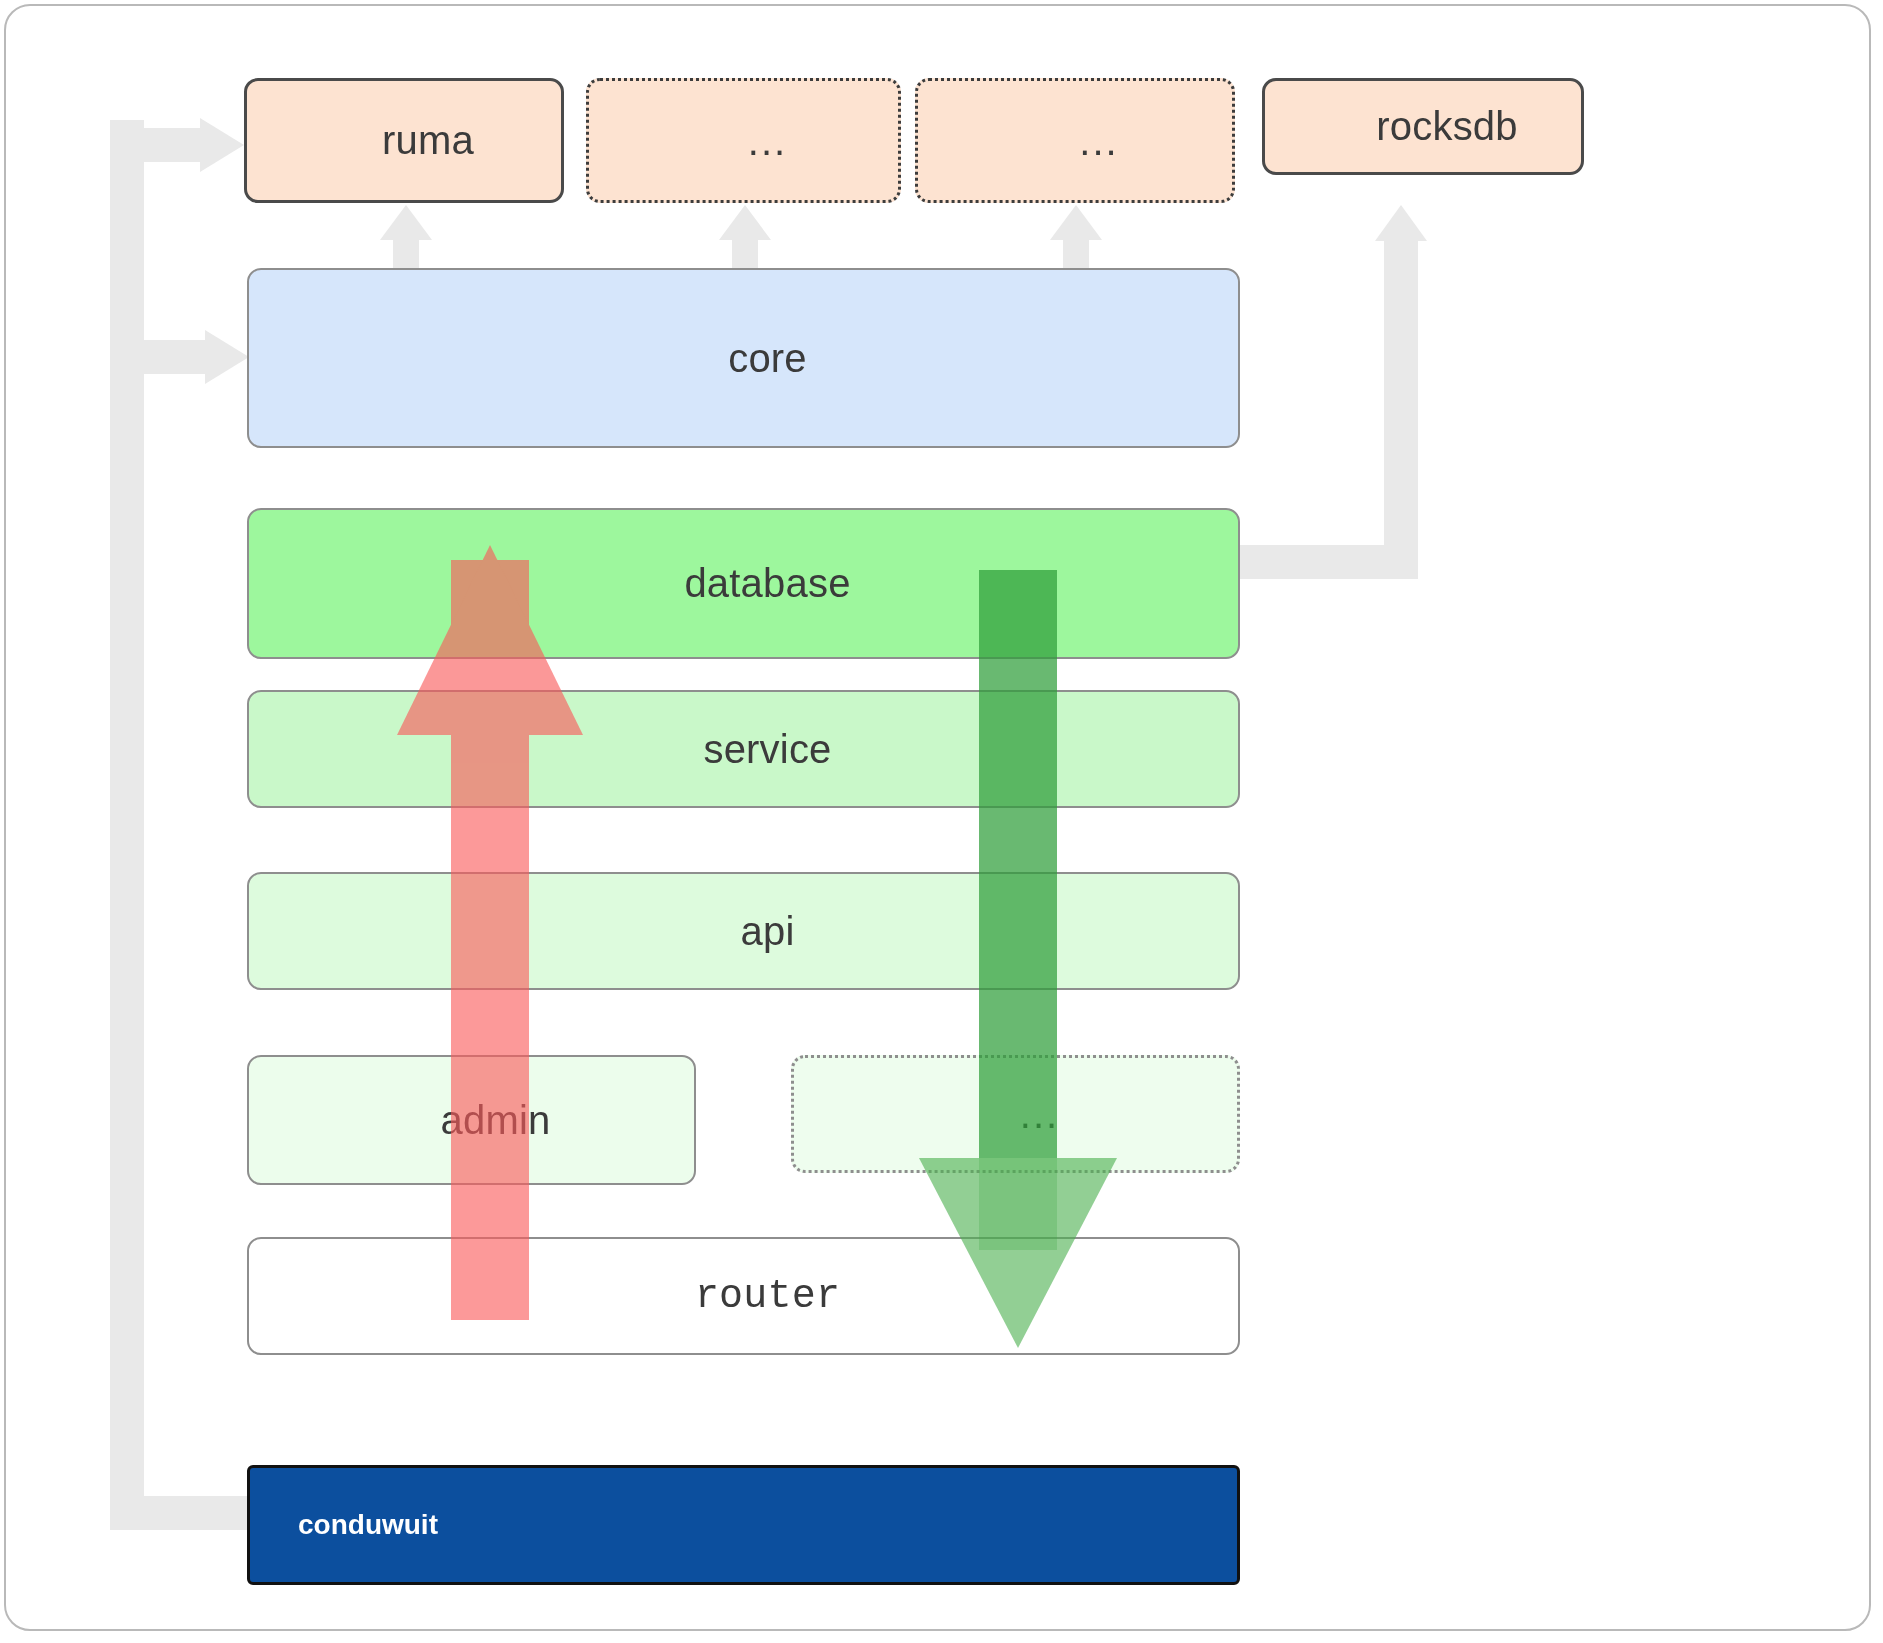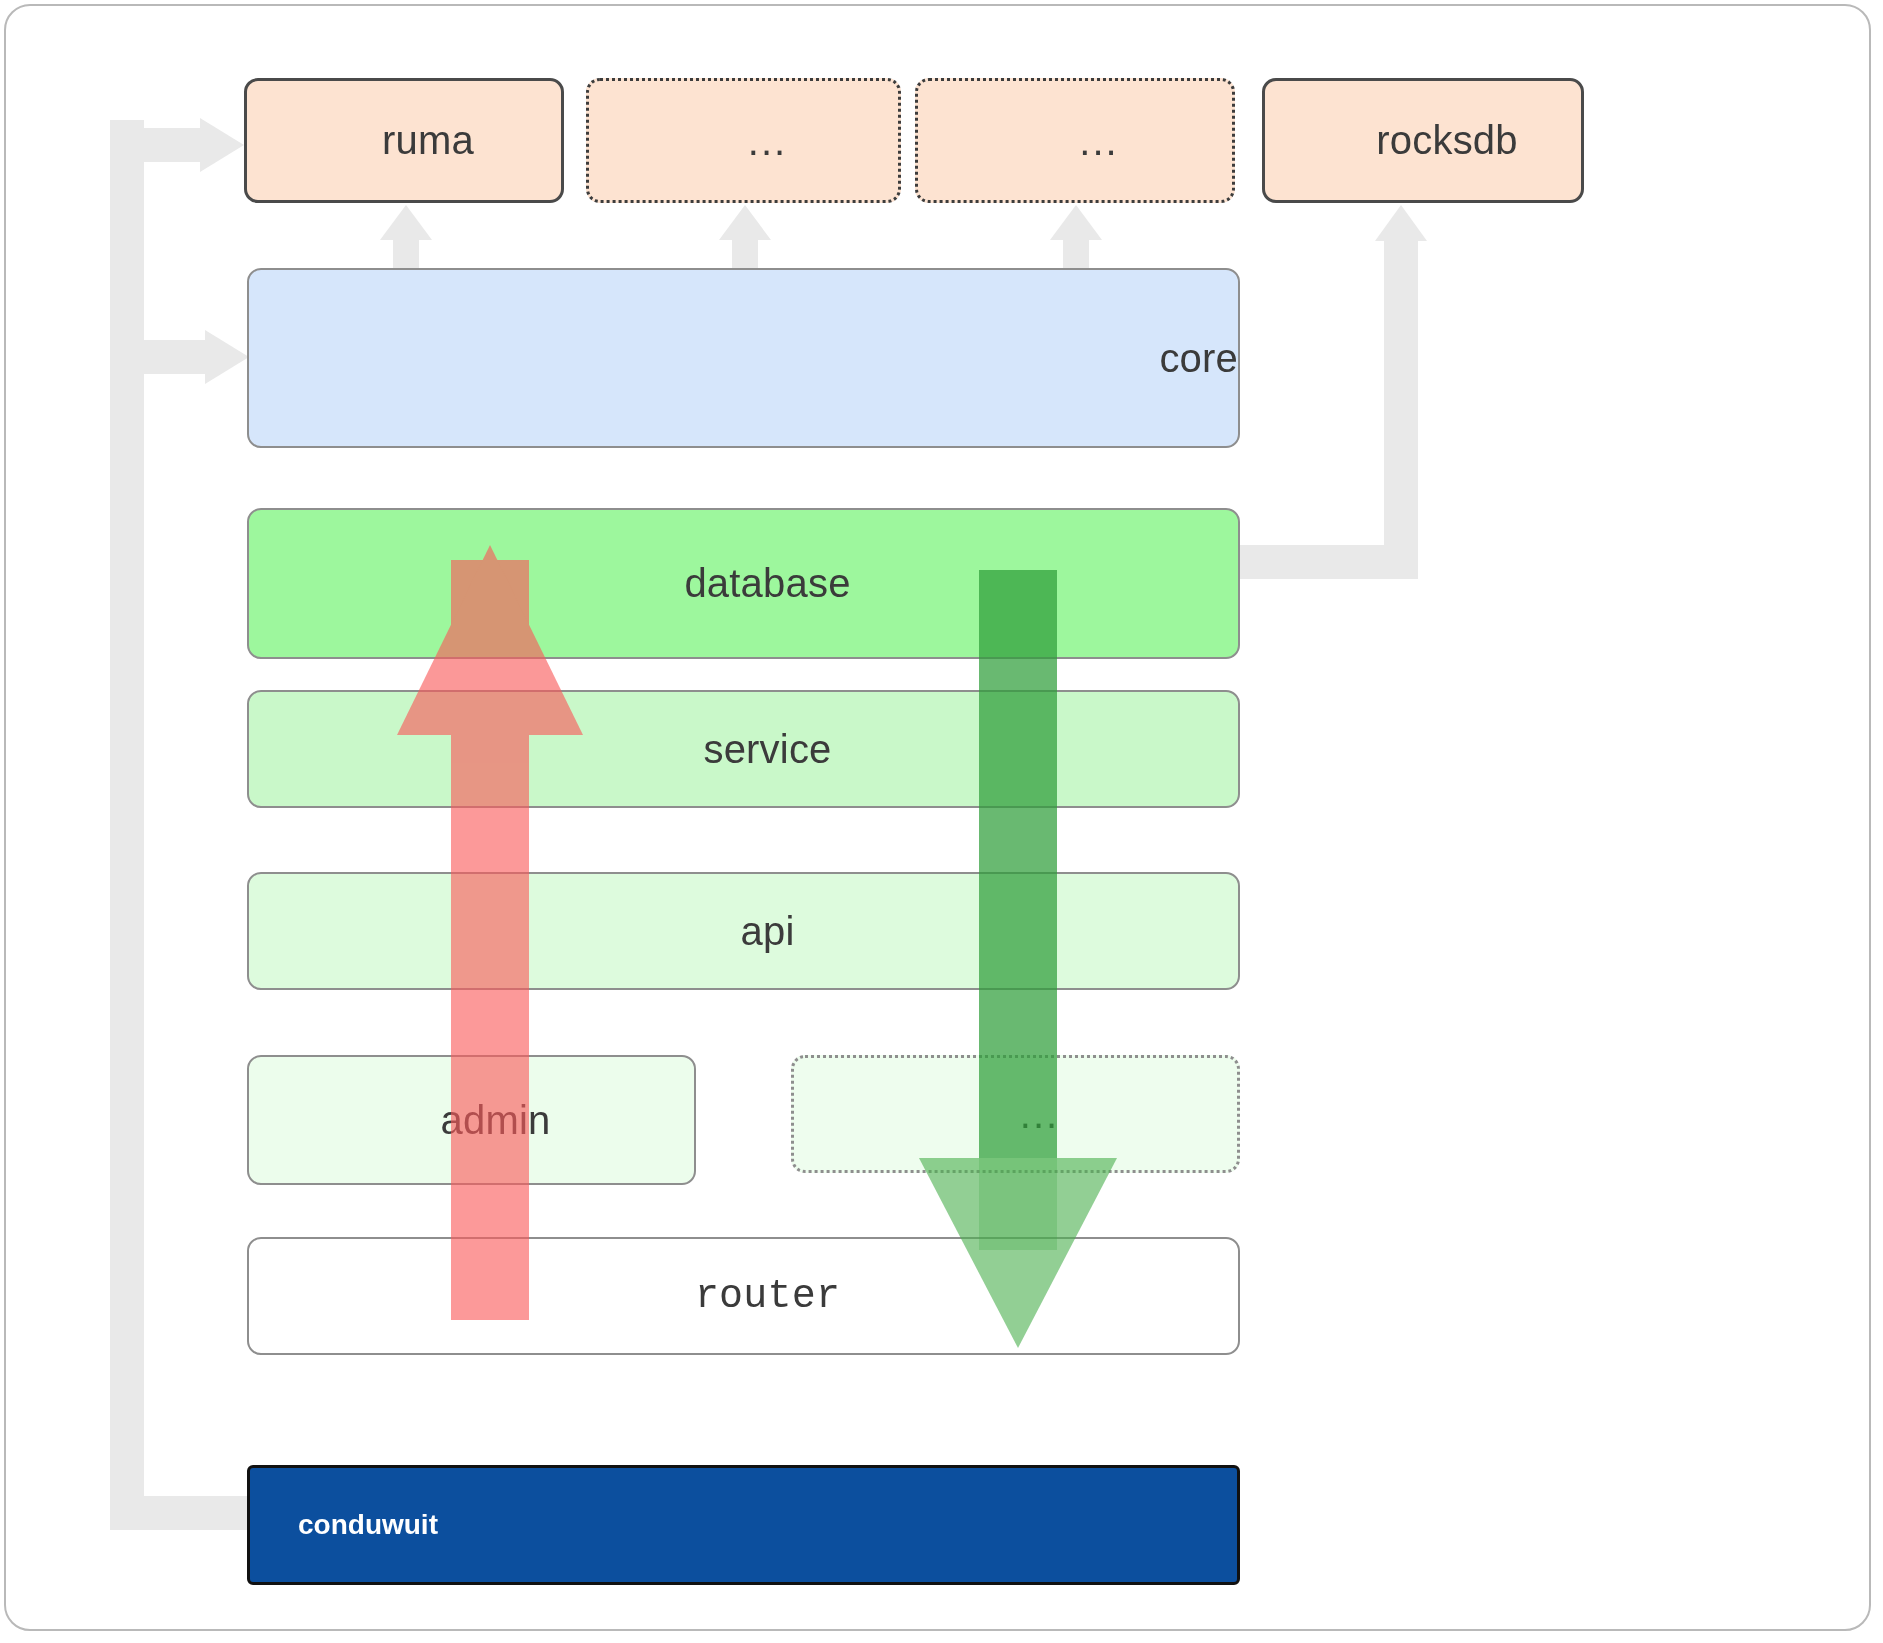--- a/index.html
+++ b/index.html
@@ -55,21 +55,21 @@
     line-height: 0.6;
   }
   
   .crate {
     border: 2px solid #8e8e8e;
     border-radius: 14px;
   }
   .crate.dotted {
     border: 3px dotted #8e8e8e;
   }
-  #box-core   { background: #d6e6fb; justify-content: flex-end; }
+  #box-core   { background: #d6e6fb; }
   #box-database { background: #9df79d; }
   #box-service  { background: #c9f8c9; }
   #box-api      { background: #ddfbdd; }
   #box-admin    { background: #ecfdec; }
   #box-dots2    { background: #eefdee; }
   #box-router   { background: #ffffff; }
 
   #box-conduwuit {
     position: absolute;
     box-sizing: border-box;
@@ -185,21 +185,21 @@
   </div>
 
   <div class="layer dep dotted" id="dep-dots-a" style="left:586px; top:78px; width:315px; height:125px;">
     <span class="dots">...</span>
   </div>
 
   <div class="layer dep dotted" id="dep-dots-b" style="left:915px; top:78px; width:320px; height:125px;">
     <span class="dots">...</span>
   </div>
 
-  <div class="layer dep" id="dep-rocksdb" style="left:1262px; top:78px; width:322px; height:125px;">
+  <div class="layer dep" id="dep-rocksdb" style="left:1262px; top:78px; width:322px; height:97px;">
     <span>rocksdb</span>
   </div>
 
   <div class="layer crate" id="box-core" style="left:247px; top:268px; width:993px; height:180px;">
     <span>core</span>
   </div>
 
   <div class="layer crate" id="box-database" style="left:247px; top:508px; width:993px; height:151px;">
     <span>database</span>
   </div>

